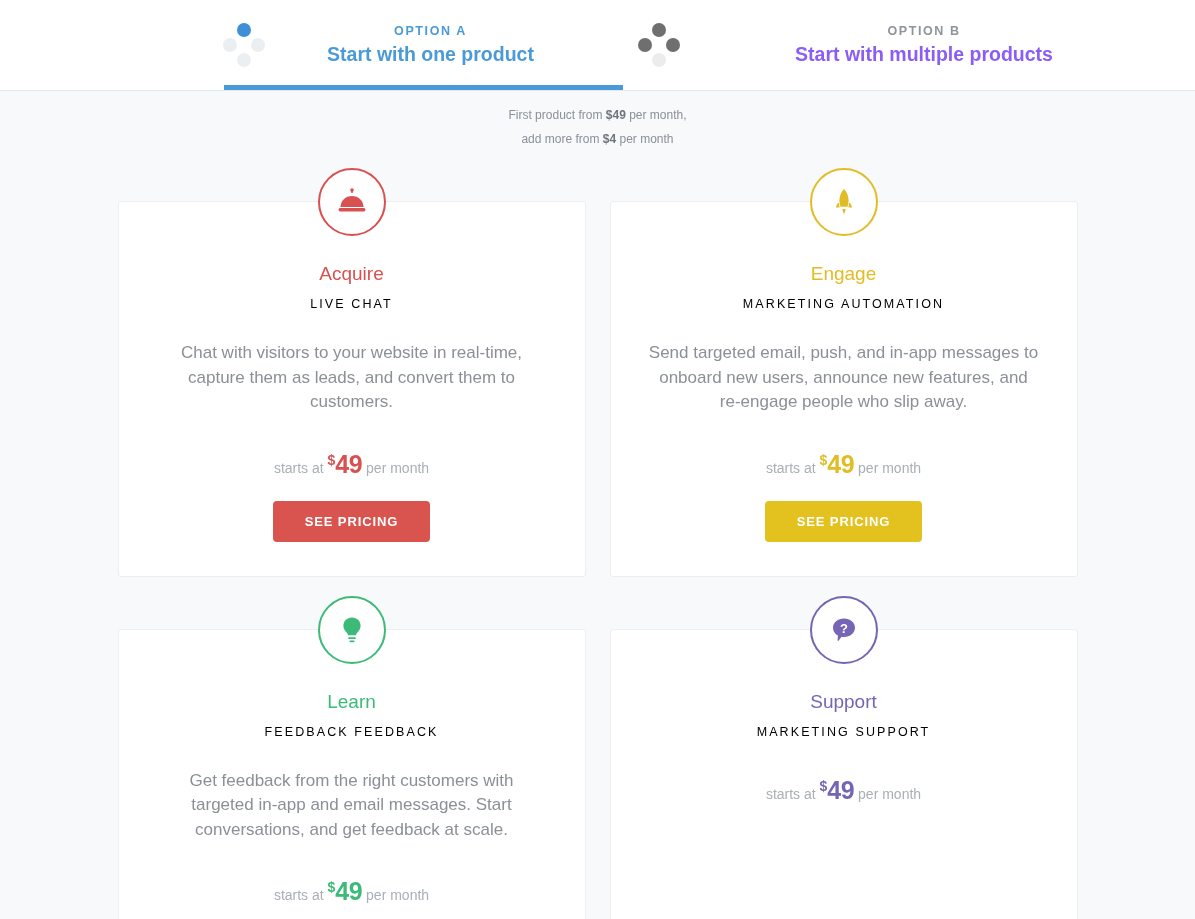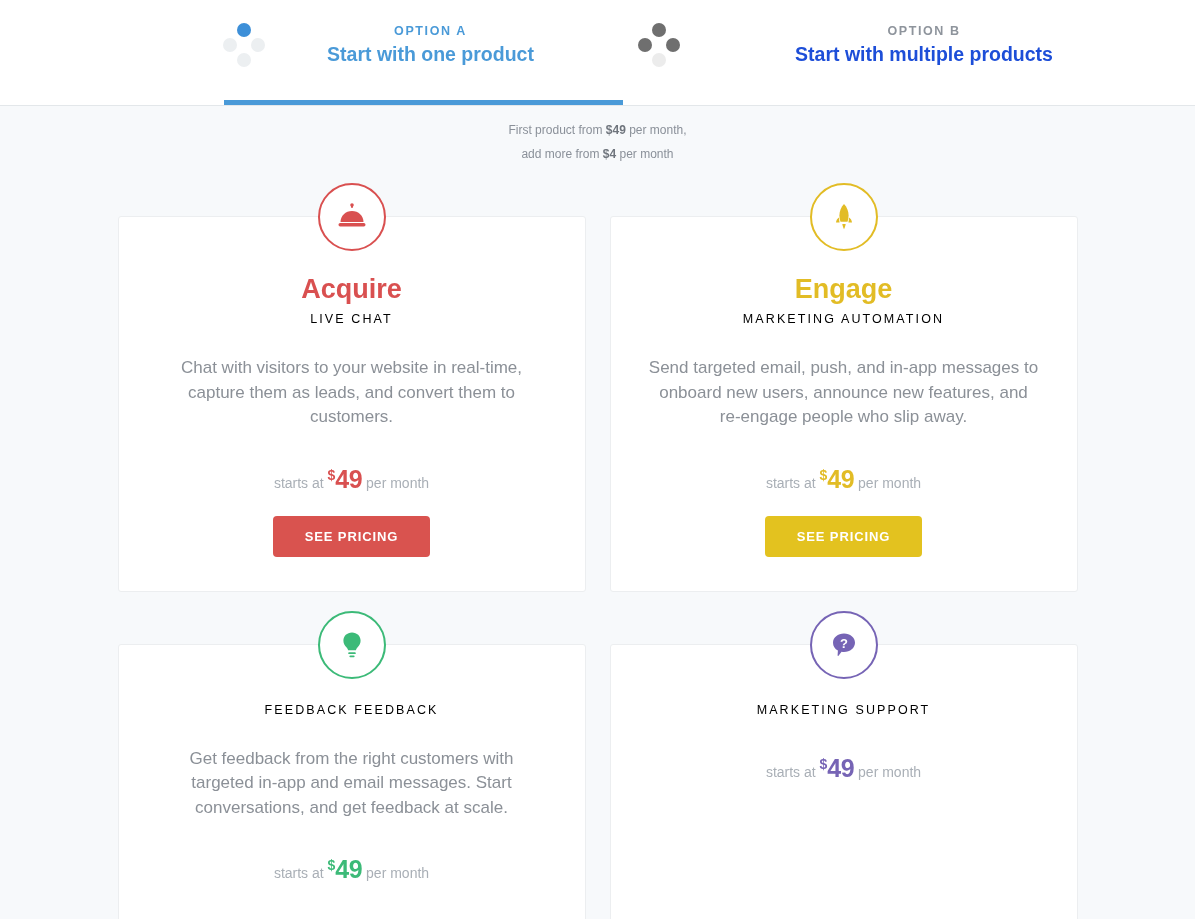--- a/index.html
+++ b/index.html
@@ -13,21 +13,21 @@
   body {
     font-family: "Liberation Sans", sans-serif;
     background: #f7f9fb;
     color: #8a9099;
     -webkit-font-smoothing: antialiased;
   }
 
   
   .option-bar {
     position: relative;
-    height: 106px;
+    height: 91px;
     background: #ffffff;
     display: flex;
     align-items: flex-start;
     border-bottom: 1px solid #e3e7ea;
   }
 
   .option-tab {
     height: 88px;
     display: flex;
     align-items: center;
@@ -75,21 +75,21 @@
     line-height: 18px;
   }
   .option-title {
     font-size: 19.5px;
     line-height: 28px;
     font-weight: 700;
   }
   .option-tab.a .option-kicker,
   .option-tab.a .option-title { color: #4a9ad8; }
   .option-tab.b .option-kicker { color: #8e949c; }
-  .option-tab.b .option-title  { color: #1d4ed8; }
+  .option-tab.b .option-title  { color: #8b5cf6; }
 
   .tab-indicator {
     position: absolute;
     left: 224px;
     bottom: 0px;
     width: 399px;
     height: 5px;
     background: #4a9ad8;
   }
 
@@ -135,22 +135,22 @@
     border-radius: 50%;
     background: #ffffff;
     border: 2px solid currentColor;
     display: flex;
     align-items: center;
     justify-content: center;
   }
   .card-icon svg { display: block; }
 
   .card-title {
-    font-size: 27px;
-    font-weight: 700;
+    font-size: 19px;
+    font-weight: 400;
     line-height: 32px;
     margin-bottom: 5px;
   }
   .card-sub {
     font-size: 12.5px;
     letter-spacing: 2.1px;
     color: #000000;
     font-weight: 400;
     line-height: 18px;
   }
@@ -306,37 +306,39 @@
   </div>
 
   <div class="card learn">
     <div class="card-icon">
       <svg width="34" height="34" viewBox="0 0 34 34" fill="currentColor" aria-hidden="true">
         <path d="M17 4.5c-5 0-8.6 3.6-8.6 8.2 0 3 1.5 5 3 6.6.9 1 1.5 1.8 1.7 3h7.8c.2-1.2.8-2 1.7-3 1.5-1.6 3-3.6 3-6.6 0-4.6-3.6-8.2-8.6-8.2z"></path>
         <rect x="13.2" y="24.2" width="7.6" height="1.9" rx=".95"></rect>
         <rect x="14.4" y="27.4" width="5.2" height="1.9" rx=".95"></rect>
       </svg>
     </div>
+    <div class="card-title">Learn</div>
     <div class="card-sub">FEEDBACK FEEDBACK</div>
     <div class="card-desc">Get feedback from the right customers with targeted in-app and email messages. Start conversations, and get feedback at scale.</div>
     <div class="card-price">
       <span>starts at</span>
       <span class="cur">$</span><span class="amount">49</span>
       <span>per month</span>
     </div>
 
   </div>
 
   <div class="card support">
     <div class="card-icon">
       <svg width="34" height="34" viewBox="0 0 34 34" aria-hidden="true">
         <path d="M17 5.5c6.1 0 11 4.1 11 9.2 0 5.1-4.9 9.2-11 9.2-.8 0-1.6-.1-2.4-.2l-3.3 4.2c-.2.3-.7.1-.7-.3l.3-5c-3-1.7-4.9-4.6-4.9-7.9 0-5.1 4.9-9.2 11-9.2z" fill="currentColor"></path>
         <text x="17" y="20" text-anchor="middle" font-family="Liberation Sans, sans-serif" font-size="13" font-weight="700" fill="#ffffff">?</text>
       </svg>
     </div>
+    <div class="card-title">Support</div>
     <div class="card-sub">MARKETING SUPPORT</div>
     <div class="card-price">
       <span>starts at</span>
       <span class="cur">$</span><span class="amount">49</span>
       <span>per month</span>
     </div>
 
   </div>
 
 </div>

